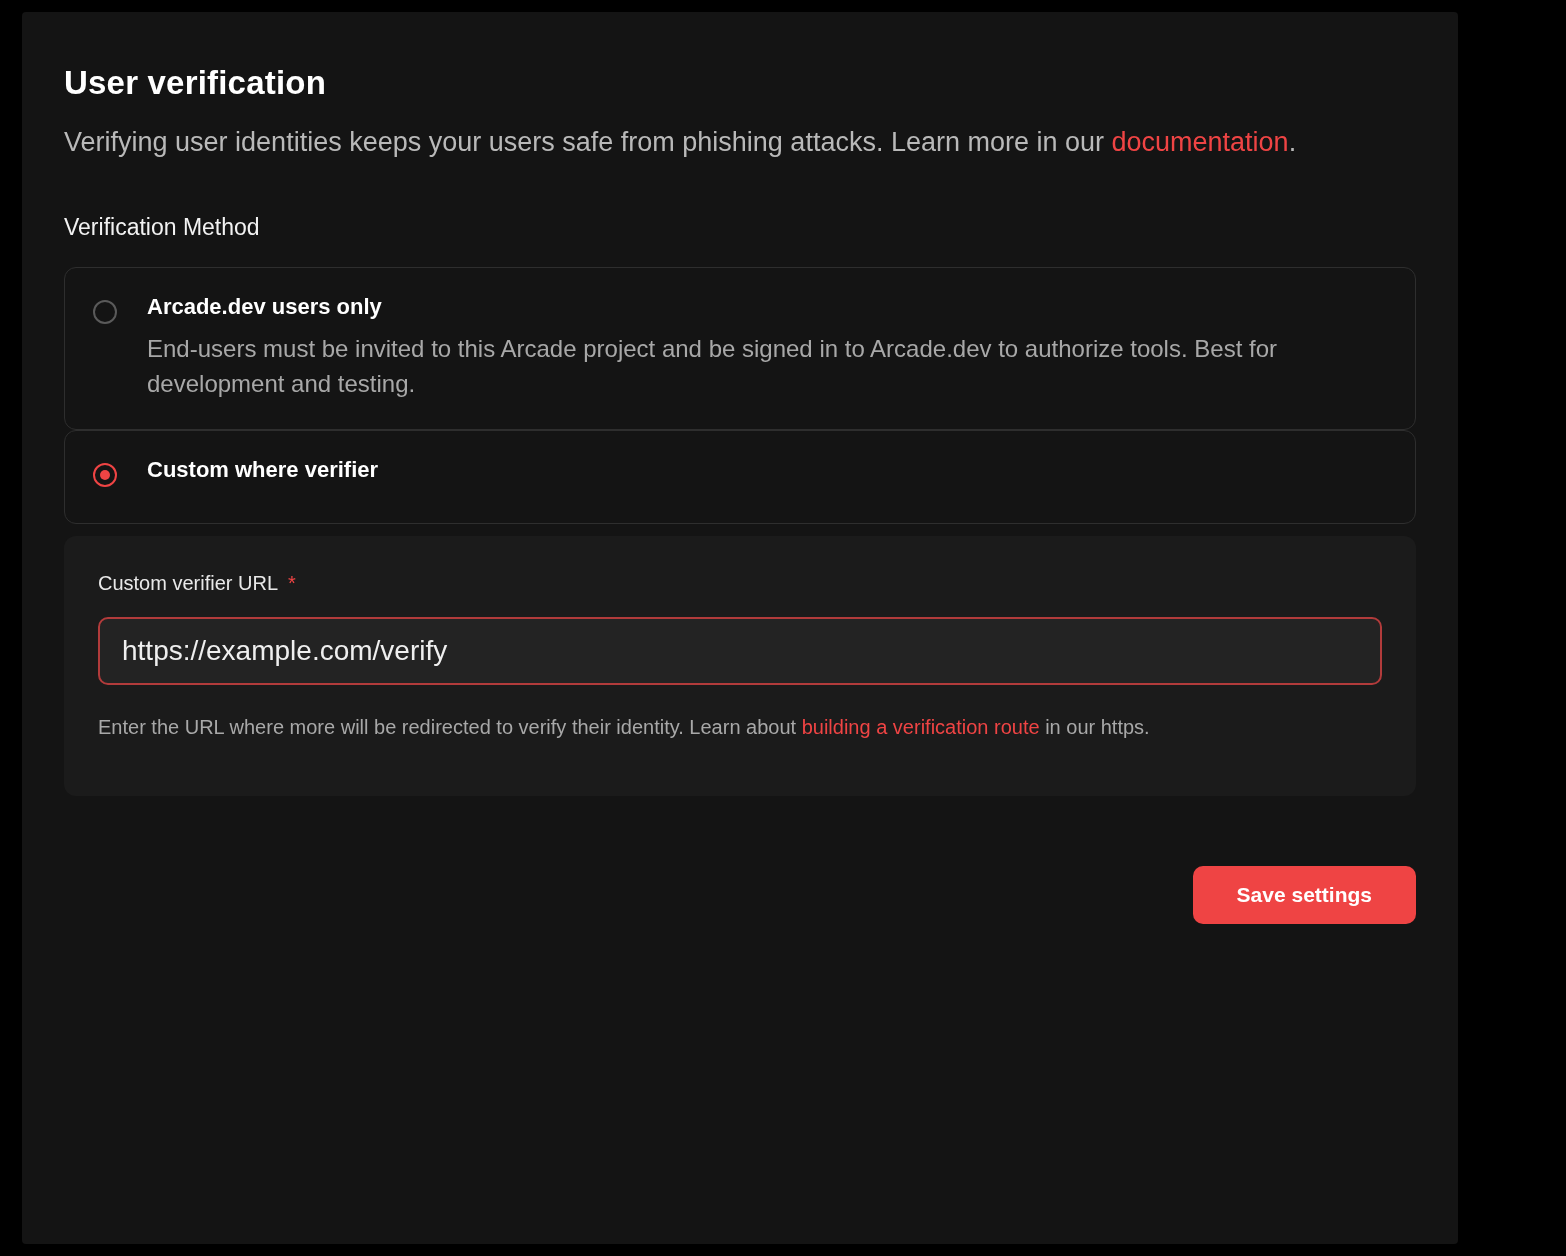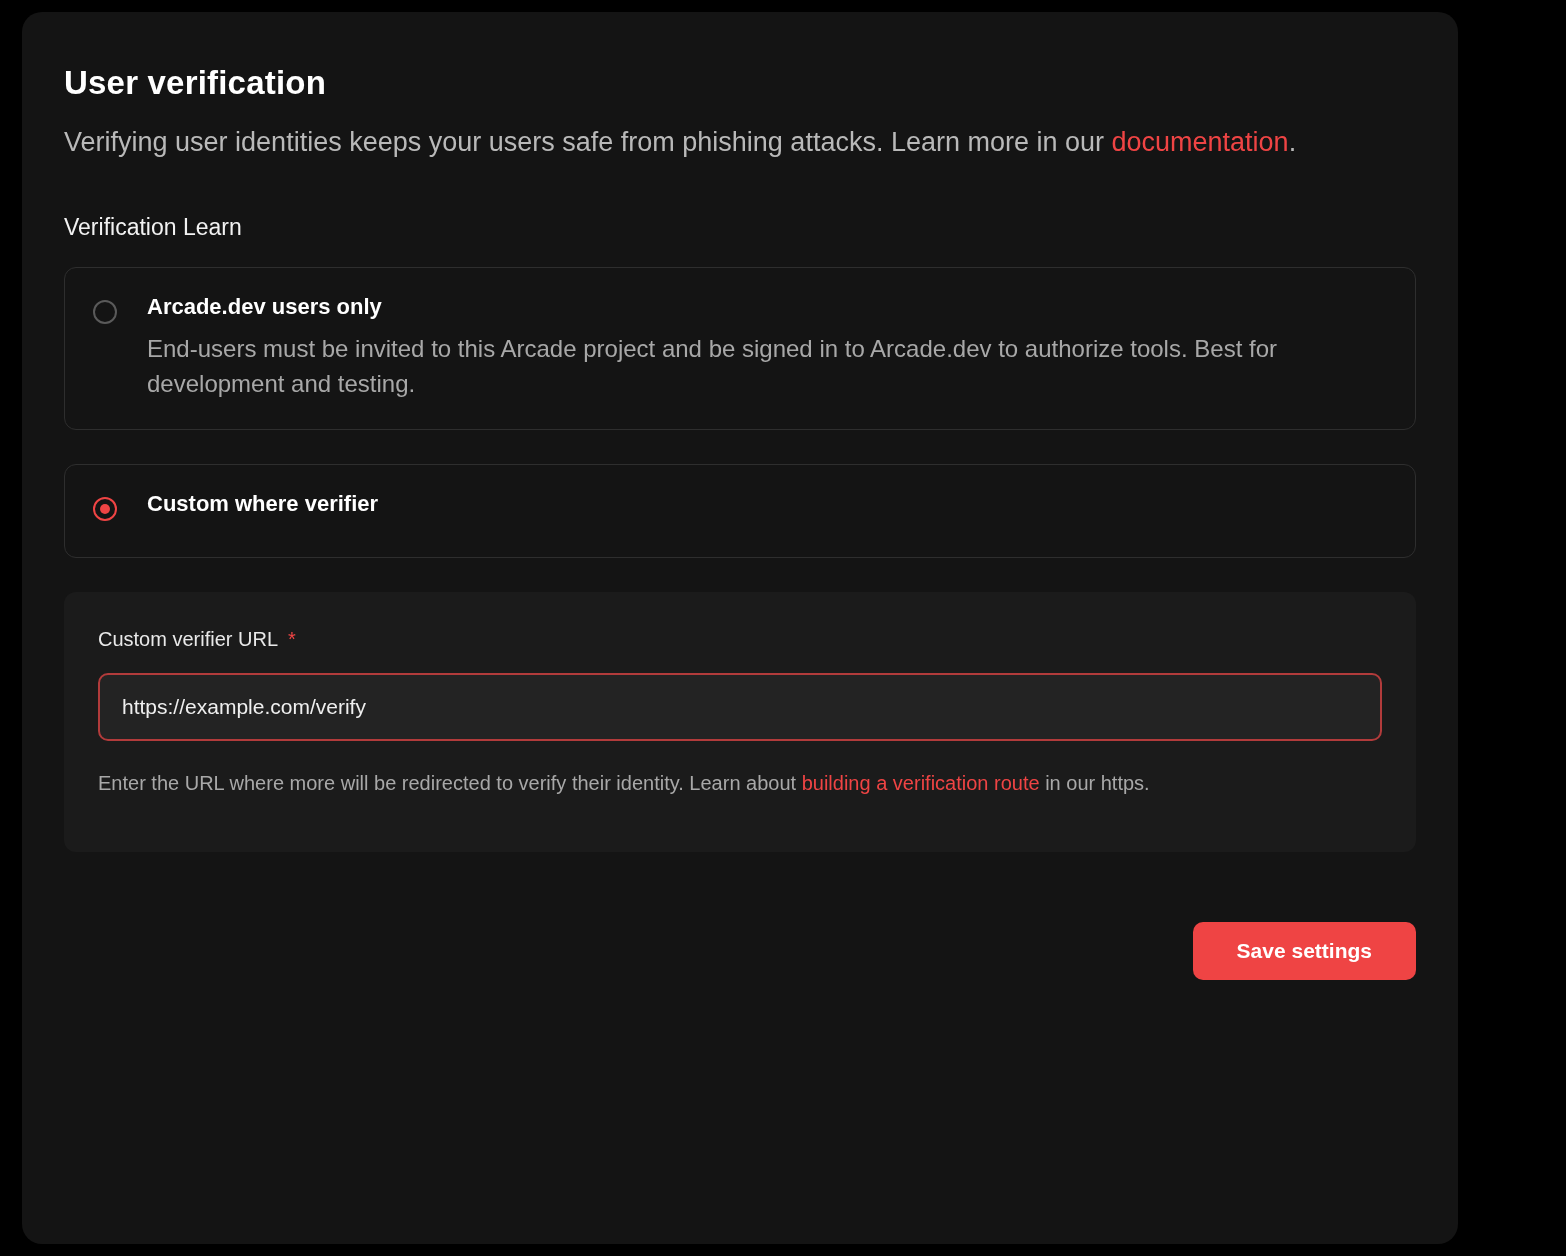--- a/index.html
+++ b/index.html
@@ -13,21 +13,21 @@
     font-family: "Liberation Sans", sans-serif;
     -webkit-font-smoothing: antialiased;
   }
   .page {
     position: absolute;
     left: 22px;
     top: 12px;
     width: 1436px;
     height: 1232px;
     background: #141414;
-    border-radius: 20px;
+    border-radius: 4px;
     box-sizing: border-box;
     padding: 52px 42px 0 42px;
   }
   .page-title {
     color: #ffffff;
     font-size: 33px;
     font-weight: bold;
     letter-spacing: 0.2px;
     margin: 0 0 22px 0;
   }
@@ -45,21 +45,20 @@
   .section-title {
     color: #f2f2f2;
     font-size: 23px;
     font-weight: 500;
     margin: 0 0 26px 0;
   }
   .option-card {
     border: 1px solid #2e2e2e;
     border-radius: 12px;
     padding: 26px 12px 28px 28px;
-    margin-bottom: 34px;
     display: flex;
     align-items: flex-start;
     background: transparent;
     cursor: pointer;
   }
   .radio {
     width: 24px;
     height: 24px;
     border-radius: 50%;
     border: 2px solid #5a5a5a;
@@ -117,21 +116,21 @@
   }
   .url-input {
     display: block;
     width: 100%;
     box-sizing: border-box;
     height: 68px;
     background: #232323;
     border: 2px solid #b23b3b;
     border-radius: 10px;
     color: #efefef;
-    font-size: 21px;
+    font-size: 28px;
     font-family: "Liberation Sans", sans-serif;
     padding: 0 22px;
     outline: none;
   }
   .helper {
     color: #a8a8a8;
     font-size: 20px;
     line-height: 1.45;
     margin-top: 28px;
     max-width: 1380px;
@@ -155,21 +154,21 @@
 </style>
 </head>
 <body>
 
 <div class="page">
 
   <h1 class="page-title">User verification</h1>
 
   <p class="page-subtitle"><span>Verifying user identities keeps your users safe from phishing attacks. Learn more in our </span><a class="link">documentation</a><span>.</span></p>
 
-  <h2 class="section-title">Verification Learn</h2>
+  <h2 class="section-title">Verification Method</h2>
 
   <div class="option-card">
     <span class="radio"></span>
     <div class="option-body">
       <div class="option-label">Arcade.dev users only</div>
       <div class="option-desc">End-users must be invited to this Arcade project and be signed in to Arcade.dev to authorize tools. Best for development and testing.</div>
     </div>
   </div>
 
   <div class="option-card">

